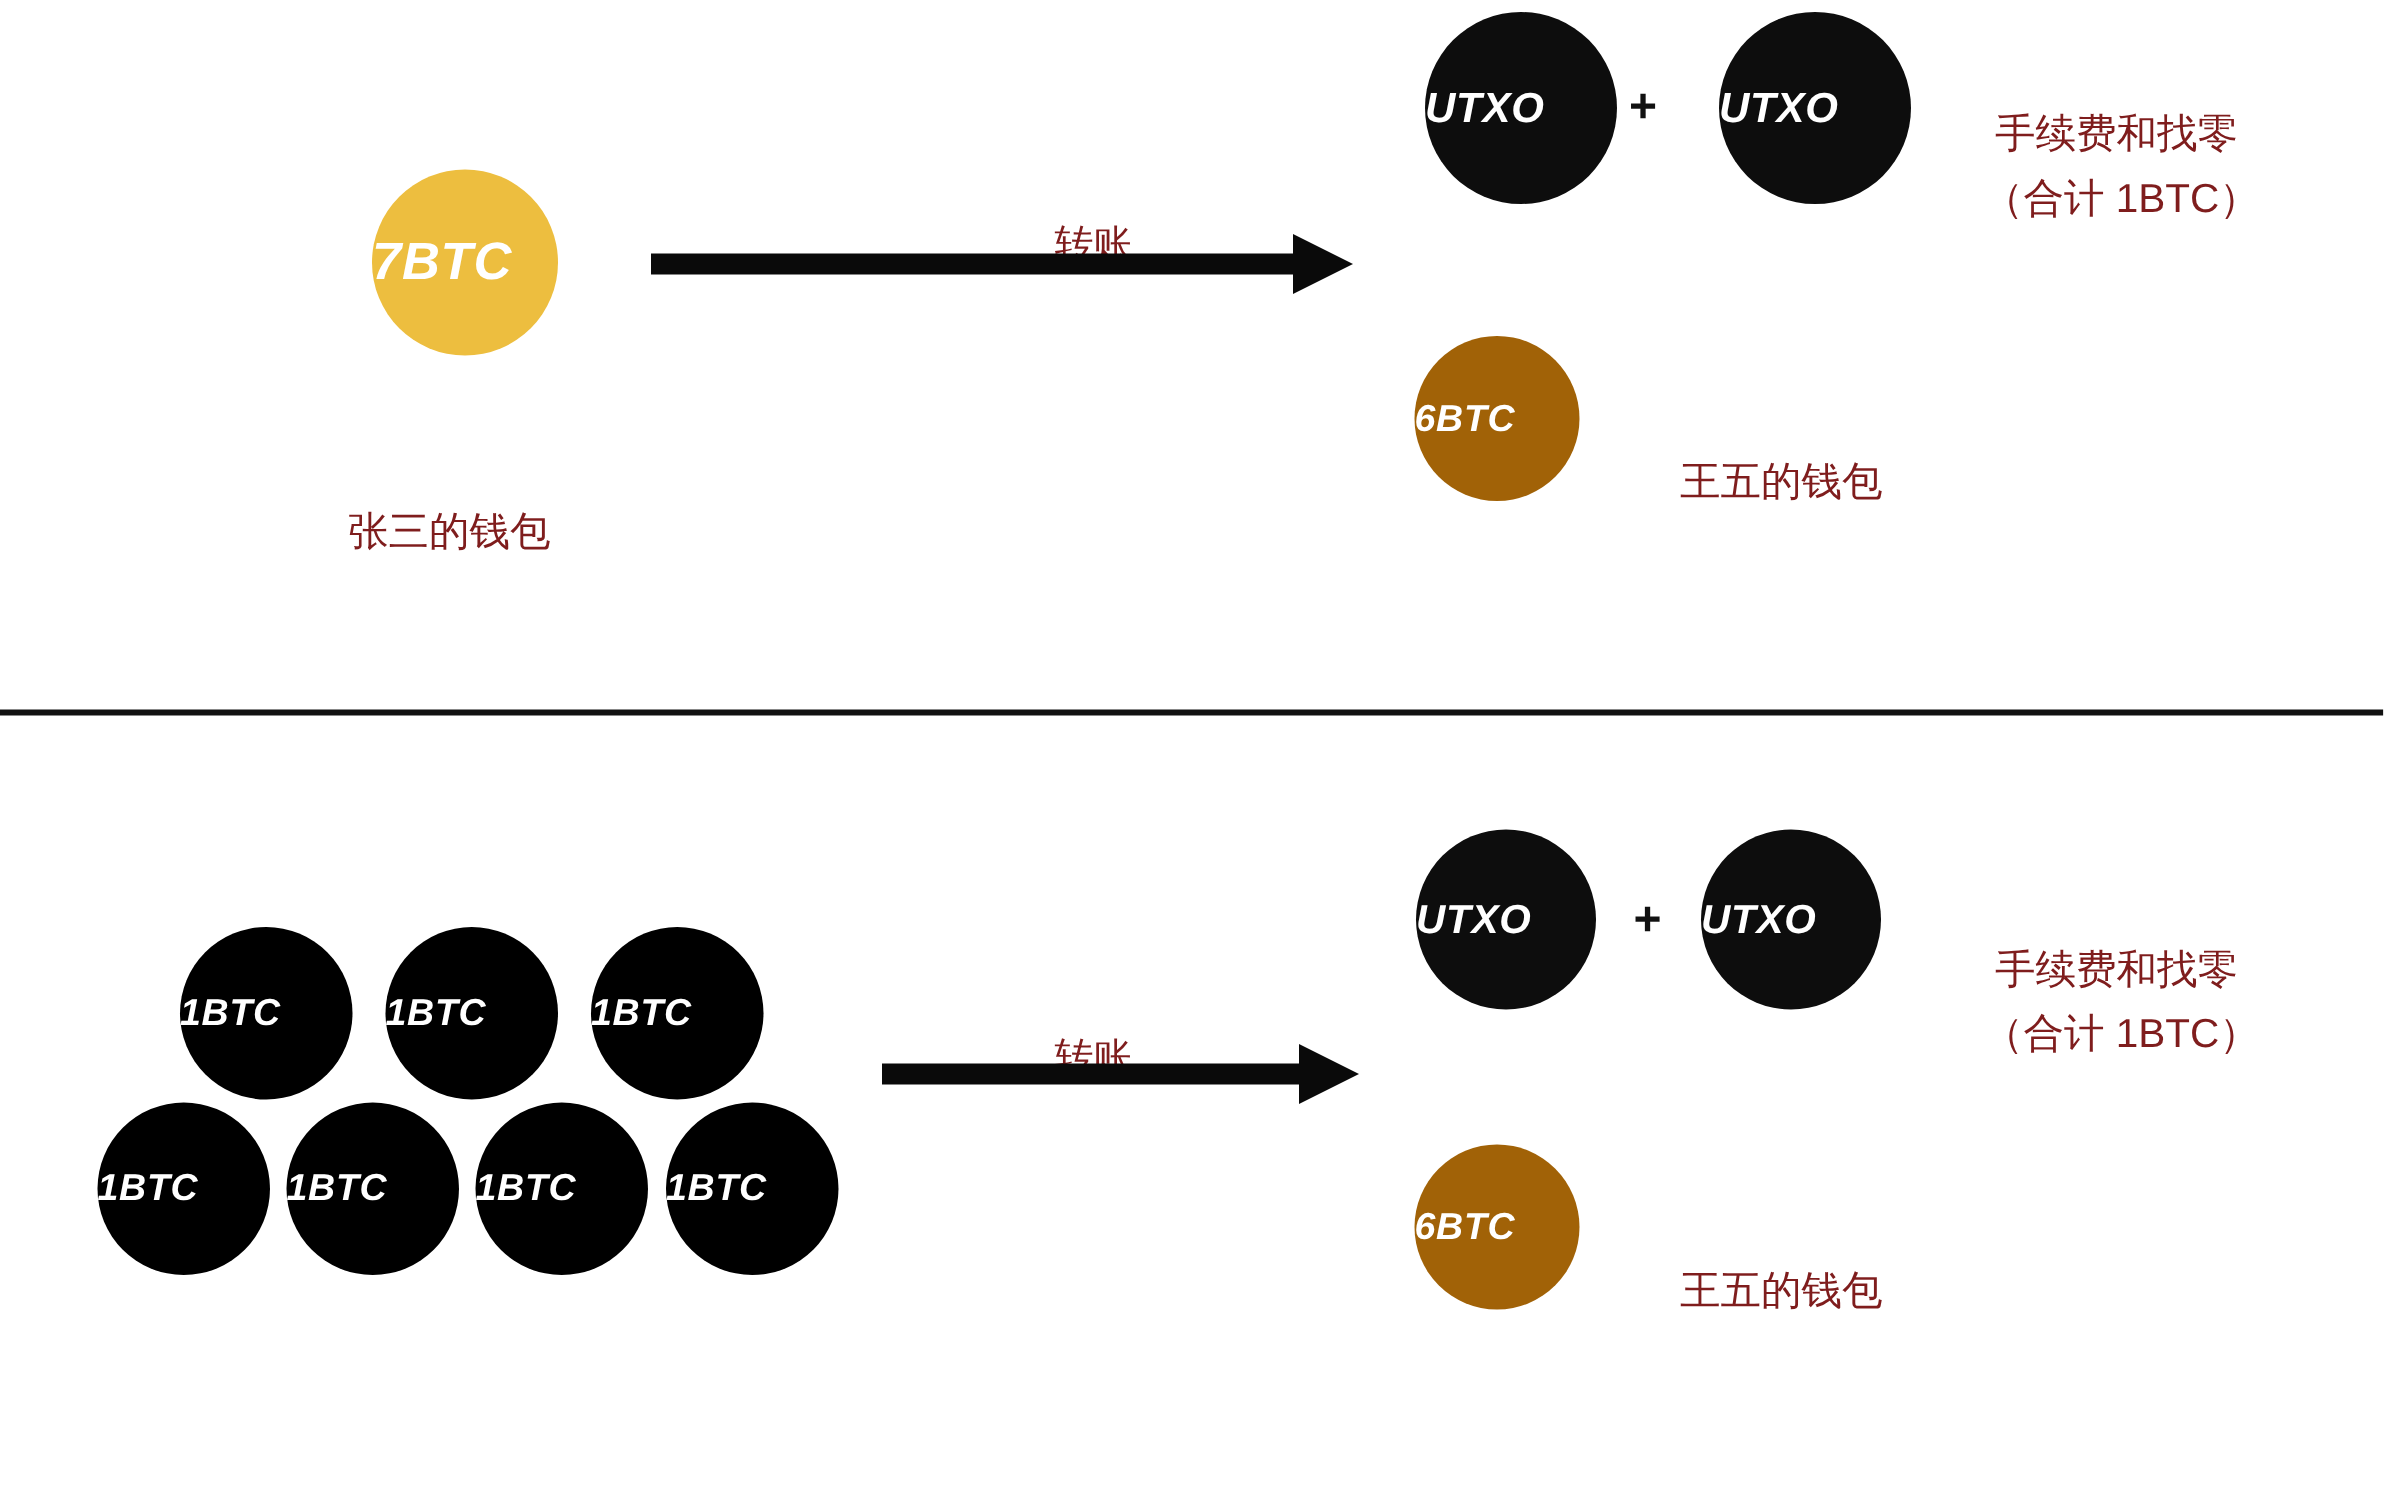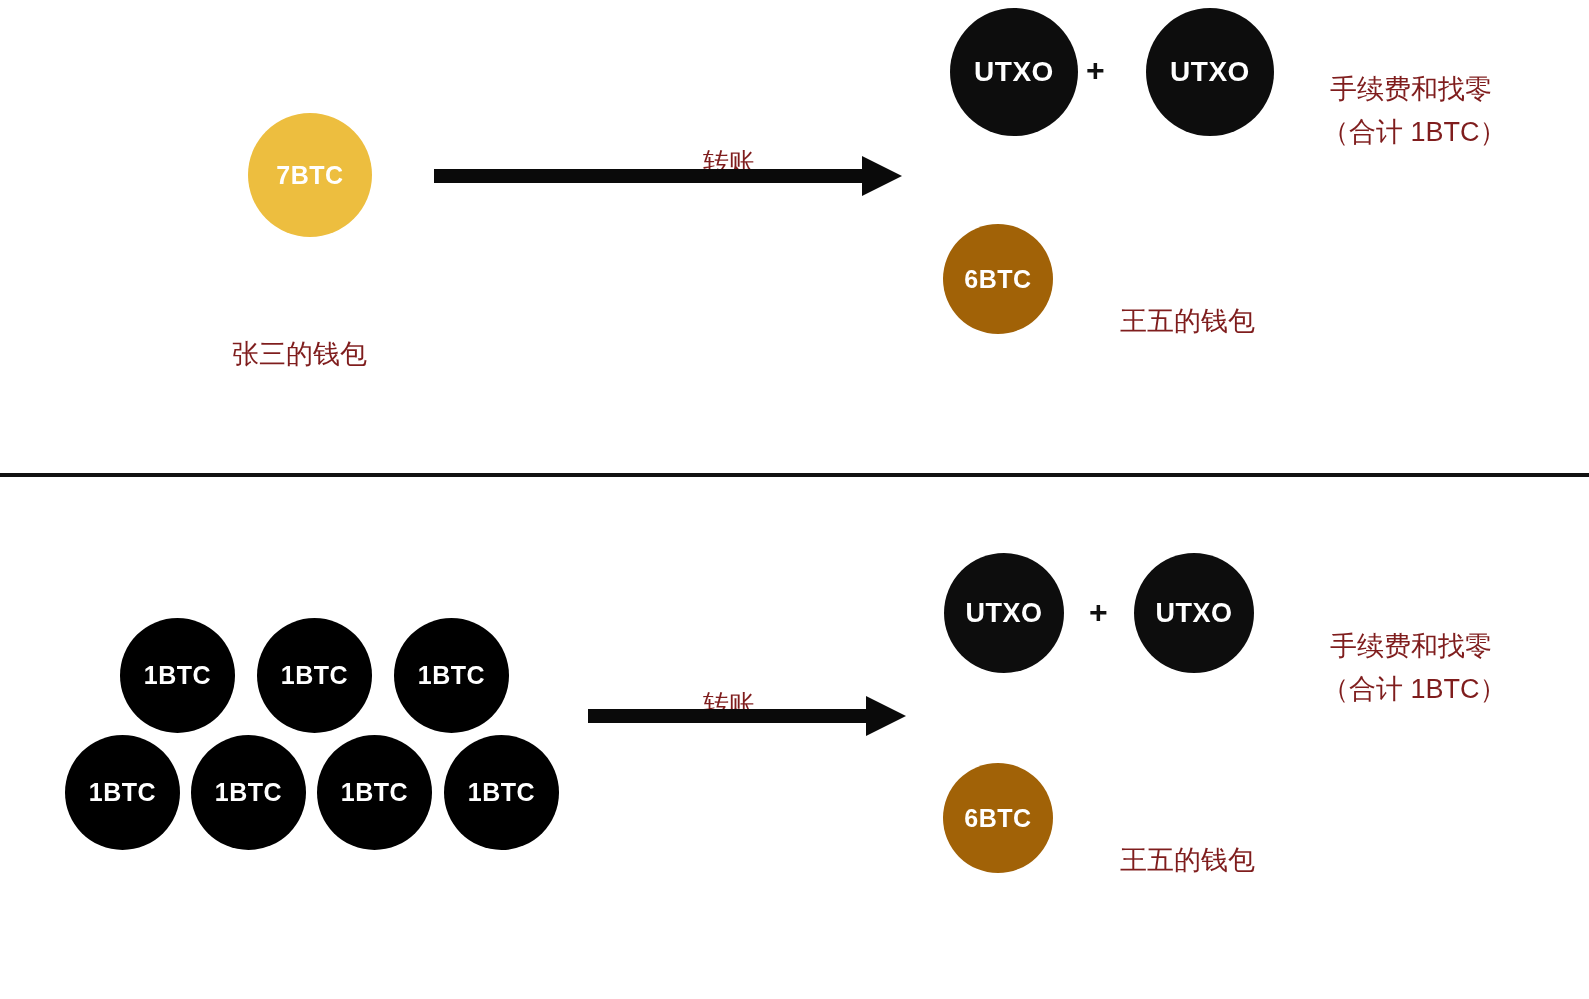--- a/index.html
+++ b/index.html
@@ -16,26 +16,26 @@
     overflow: hidden;
     font-family: "Liberation Sans", "DejaVu Sans", sans-serif;
   }
 
   
   .coin {
     position: absolute;
     border-radius: 50%;
     display: flex;
     align-items: center;
-    justify-content: center;
     color: #ffffff;
     font-weight: 700;
     letter-spacing: 0.5px;
     box-sizing: border-box;
     user-select: none;
+    font-style: italic;
   }
   .coin-orange { background: #edbe3f; }
   .coin-green  { background: #a16207; }
   .coin-blue   { background: #000000; }
   .coin-black  { background: #0d0d0d; }
 
   
   .cn-label {
     position: absolute;
     color: #7f1d1d;
@@ -73,21 +73,21 @@
   .divider {
     position: absolute;
     background: #111111;
   }
 </style>
 </head>
 <body>
 
 <div id="canvas">
 
-  <div class="coin coin-orange" style="left:248px; top:113px; width:124px; height:124px; font-size:25px;">
+  <div class="coin coin-orange" style="left:248px; top:113px; width:124px; height:124px; font-size:35px;">
     <span>7BTC</span>
   </div>
   <div class="cn-label" style="left:232px; top:296px; font-size:27px;">
     <span>张三的钱包</span>
   </div>
 
   <div class="cn-label" style="left:703px; top:106px; font-size:26px;">
     <span>转账</span>
   </div>
   <div class="arrow" style="left:434px; top:156px; width:466px; height:40px;">

